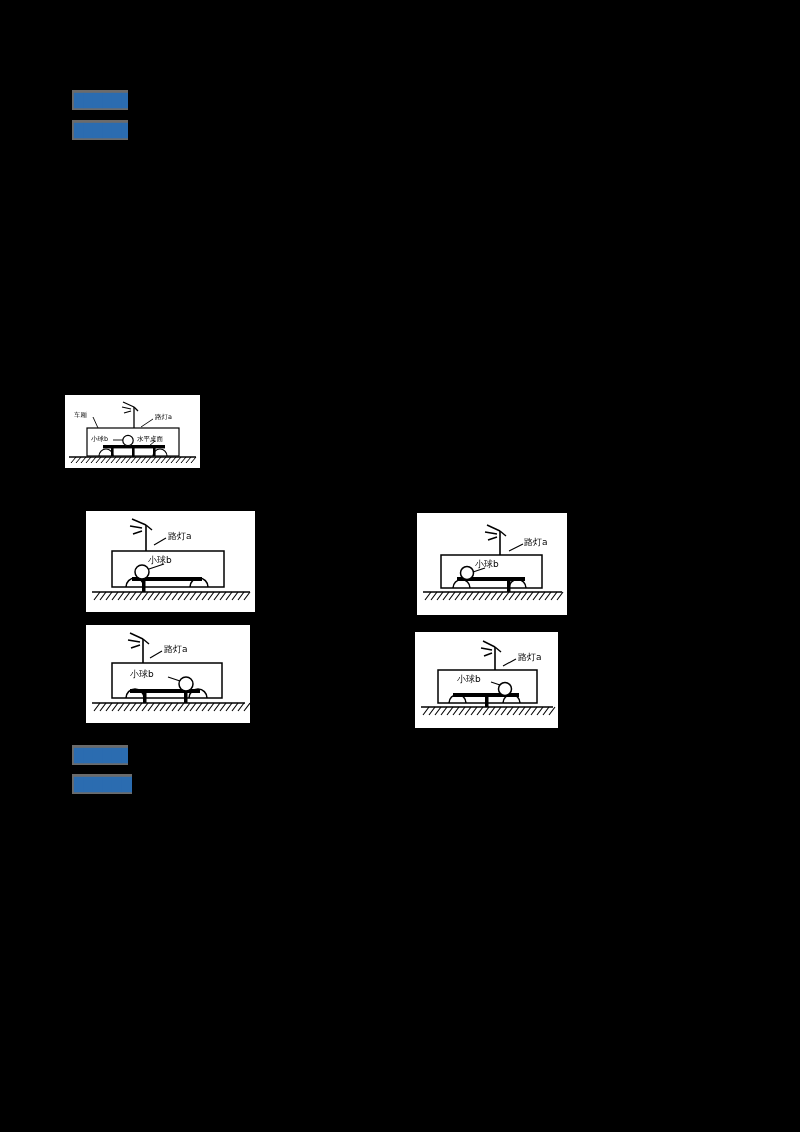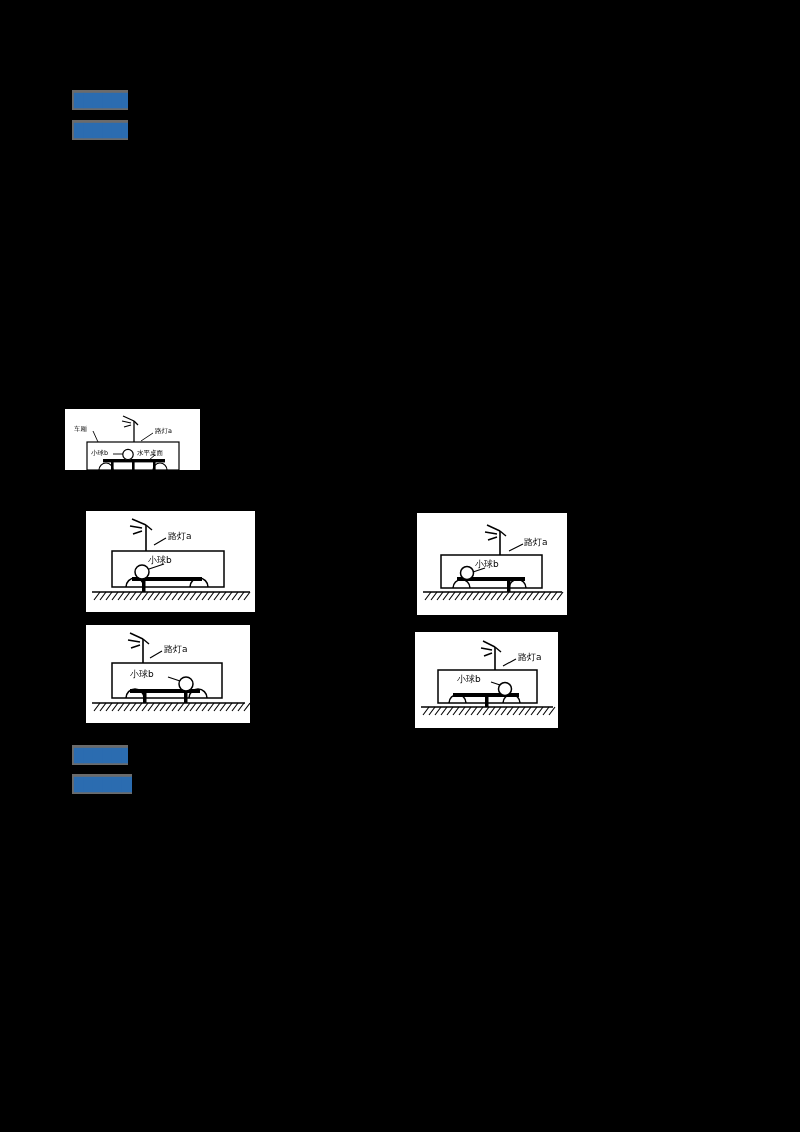--- a/index.html
+++ b/index.html
@@ -46,21 +46,21 @@
 </head>
 <body>
 
 <div class="redacted-line" style="left:72px; top:90px; width:56px; height:20px;">
   <span class="glyphs">████████</span>
 </div>
 <div class="redacted-line" style="left:72px; top:120px; width:56px; height:20px;">
   <span class="glyphs">████████</span>
 </div>
 
-<div class="panel" style="left:65px; top:409px; width:135px; height:61px;">
+<div class="panel" style="left:65px; top:395px; width:135px; height:73px;">
   <svg width="135" height="83" viewBox="0 0 135 83">
 
     <line x1="69" y1="12" x2="69" y2="33" stroke="#000" stroke-width="1.3"></line>
 
     <line x1="69" y1="12" x2="58" y2="7" stroke="#000" stroke-width="1.2"></line>
     <line x1="66" y1="14" x2="57" y2="12" stroke="#000" stroke-width="1.2"></line>
     <line x1="66" y1="16" x2="59" y2="18" stroke="#000" stroke-width="1.2"></line>
     <line x1="69" y1="12" x2="73" y2="16" stroke="#000" stroke-width="1.2"></line>
 
     <rect x="22" y="33" width="92" height="28" fill="none" stroke="#000" stroke-width="1.2"></rect>

